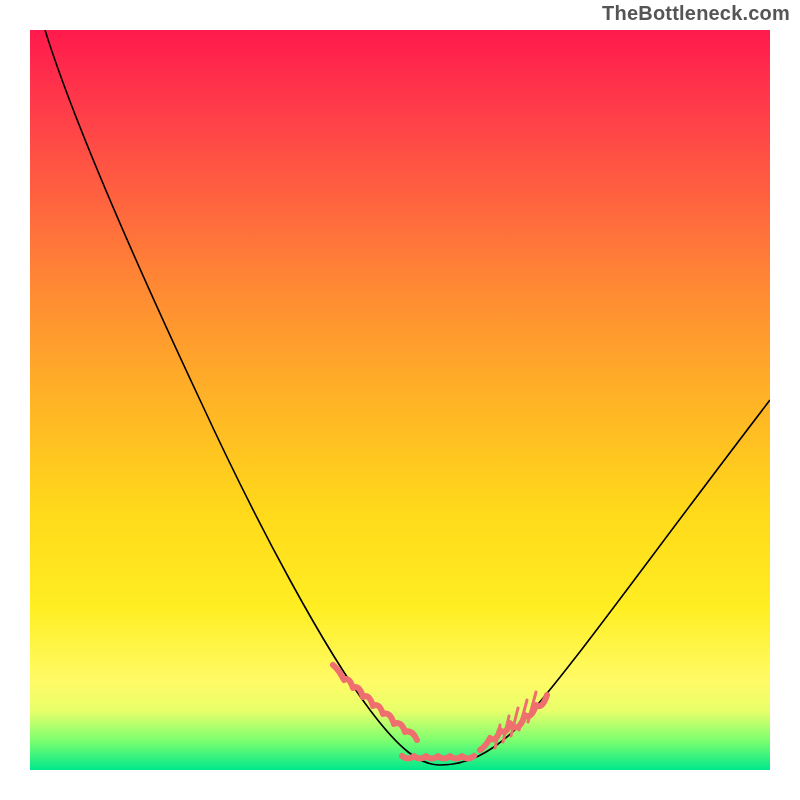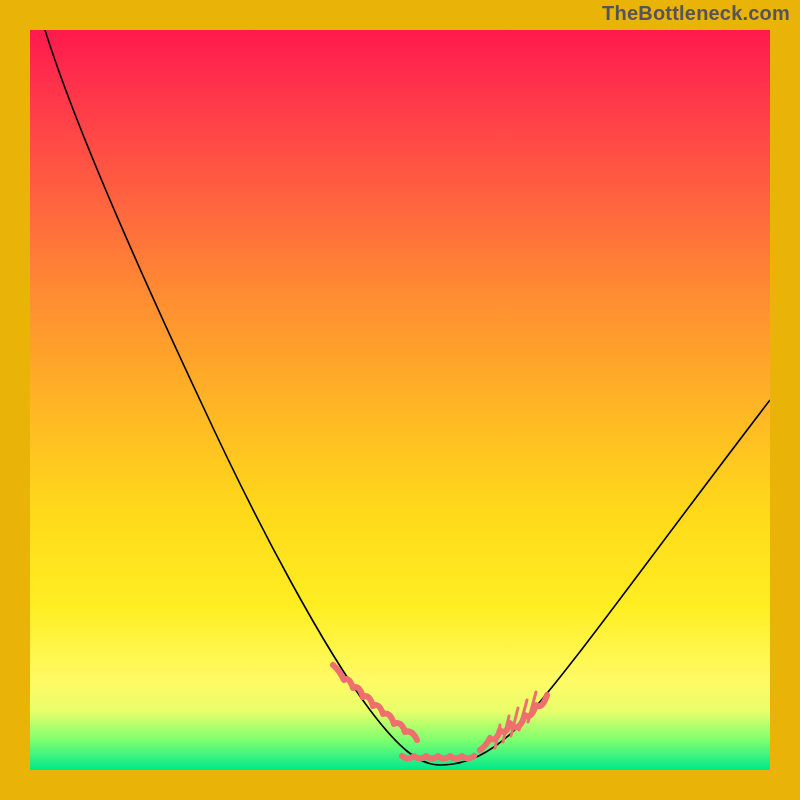--- a/index.html
+++ b/index.html
@@ -9,21 +9,21 @@
     height: 800px;
     background: #000;
     overflow: hidden;
     font-family: Arial, Helvetica, sans-serif;
   }
   .frame {
     position: absolute;
     left: 0; top: 0;
     width: 800px;
     height: 800px;
-    background: #eab308;
+    background: #ffffff;
   }
   .plot-area {
     position: absolute;
     left: 30px;
     top: 30px;
     width: 740px;
     height: 740px;
     background: linear-gradient(to bottom,
       #ff1a4d 0%,
       #ff3a4a 10%,

